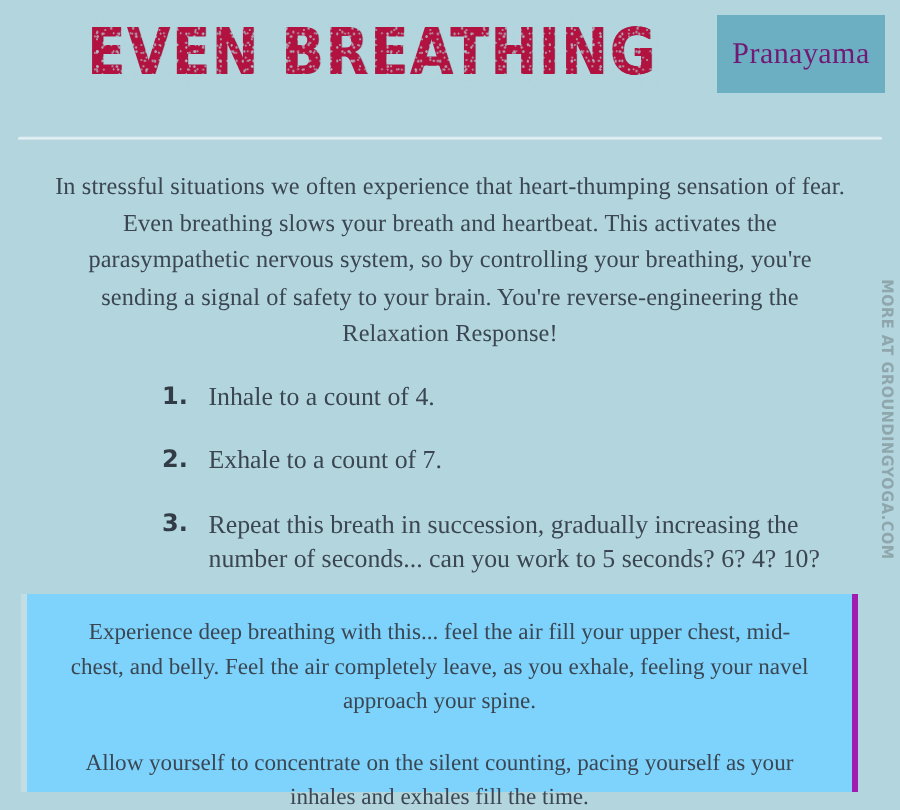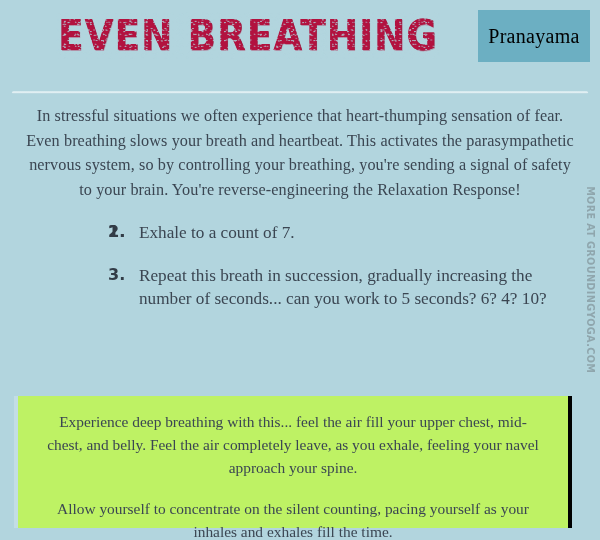--- a/index.html
+++ b/index.html
@@ -73,40 +73,40 @@
     top: 10px;
     width: 112px;
     height: 52px;
     background: #6cafc2;
     box-sizing: border-box;
     display: flex;
     align-items: center;
     justify-content: center;
     font-family: "Liberation Serif", serif;
     font-size: 20px;
-    color: #000000;
+    color: #701a75;
     letter-spacing: 0.3px;
   }
   .header-divider {
     position: absolute;
     left: 12px;
     right: 12px;
     top: 91px;
     height: 3px;
     background: linear-gradient(to bottom, #cfe6ec 0%, #e6f2f5 45%, #a9ced8 100%);
     border-radius: 2px;
   }
 
   
   .main {
     position: relative;
     padding: 0;
   }
   .intro {
-    margin: 0;
+    margin: 8px;
     padding: 11px 26px 0 26px;
     text-align: center;
     font-family: "Liberation Serif", serif;
     font-size: 16.2px;
     line-height: 24.5px;
     color: #3b4652;
     letter-spacing: 0.1px;
   }
 
   .steps {
@@ -158,24 +158,24 @@
     transform-origin: center;
   }
 
   
   .footer-panel {
     position: absolute;
     left: 14px;
     top: 396px;
     width: 558px;
     height: 132px;
-    background: #bef264;
+    background: #7dd3fc;
     box-sizing: border-box;
     border-left: 4px solid #c3dde5;
-    border-right: 4px solid #000000;
+    border-right: 4px solid #a21caf;
     padding: 14px 26px 0 26px;
   }
   .footer-p {
     margin: 0;
     text-align: center;
     font-family: "Liberation Serif", serif;
     font-size: 15.4px;
     line-height: 23px;
     color: #3b4652;
   }
@@ -195,20 +195,21 @@
     </div>
     <div class="header-divider"></div>
   </div>
 
   <div class="main">
     <p class="intro">In stressful situations we often experience that heart-thumping sensation of fear.  Even breathing slows your breath and heartbeat.  This activates the parasympathetic nervous system, so by controlling your breathing, you're sending a signal of safety to your brain. You're reverse-engineering the Relaxation Response!</p>
 
     <ol class="steps">
       <li class="step">
         <span class="step-num">1.</span>
+        <span class="step-text">Inhale to a count of 4.</span>
       </li>
       <li class="step">
         <span class="step-num">2.</span>
         <span class="step-text">Exhale to a count of 7.</span>
       </li>
       <li class="step">
         <span class="step-num">3.</span>
         <span class="step-text">Repeat this breath in succession, gradually increasing the number of seconds... can you work to 5 seconds? 6? 4? 10?</span>
       </li>
     </ol>

